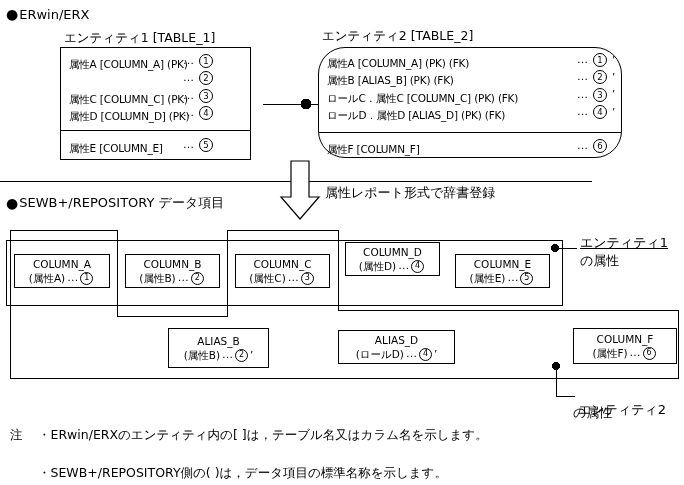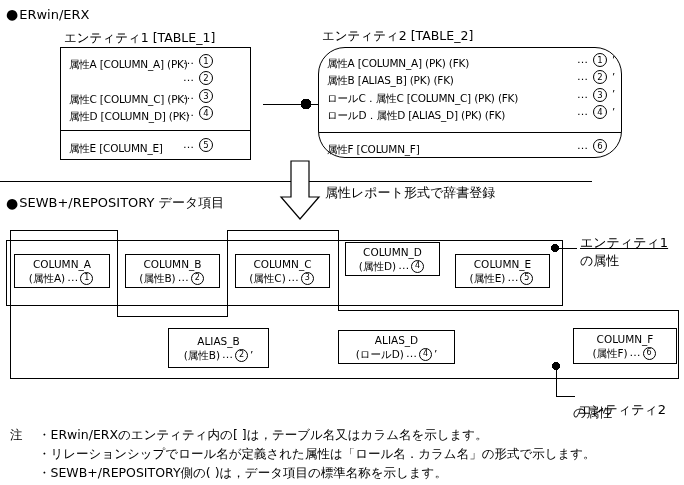--- a/index.html
+++ b/index.html
@@ -241,16 +241,15 @@
       </div>
   </div>
 
   <div class="abs grp-label" style="left:580px;top:234px;text-decoration:underline;">エンティティ1</div>
   <div class="abs grp-label" style="left:580px;top:252px;">の属性</div>
   <div class="abs grp-label" style="left:578px;top:401px;">エンティティ2</div>
   <div class="abs grp-label" style="left:573px;top:404px;">の属性</div>
 
   <div class="abs note" style="left:10px;top:427px;">注</div>
   <div class="abs note" style="left:38px;top:427px;">・ERwin/ERXのエンティティ内の[ ]は，テーブル名又はカラム名を示します。</div>
-  <div class="abs note" style="left:38px;top:446px;">・リレーションシップでロール名が定義された属性は「ロール名．カラム名」の形式で示します。</div>
   <div class="abs note" style="left:38px;top:465px;">・SEWB+/REPOSITORY側の( )は，データ項目の標準名称を示します。</div>
 
 </div>
 
 </body></html>

